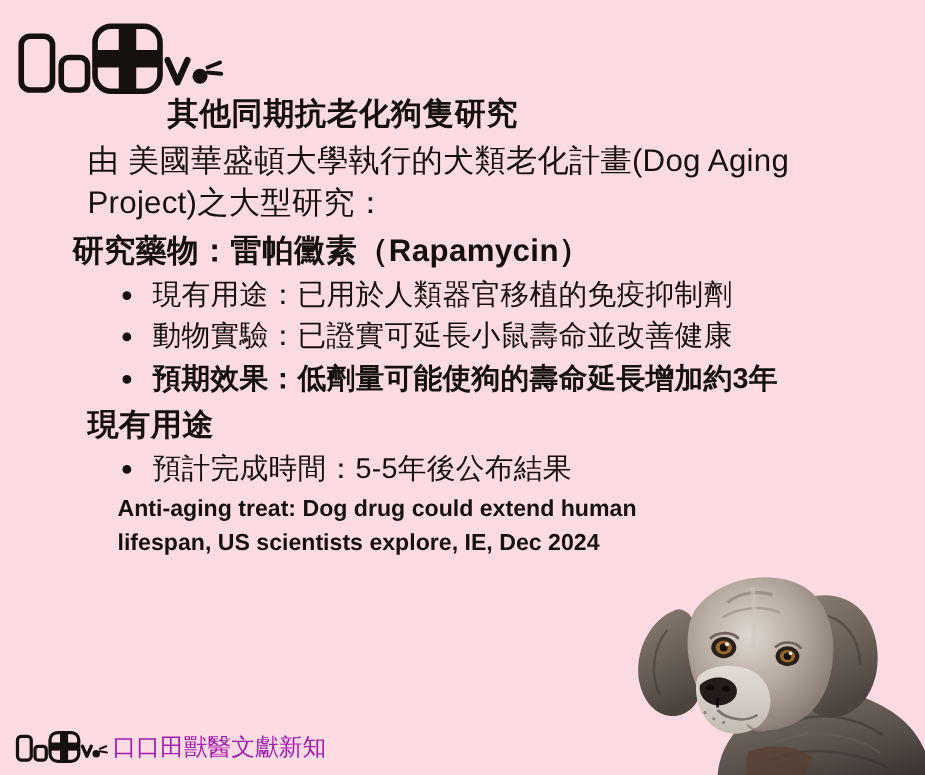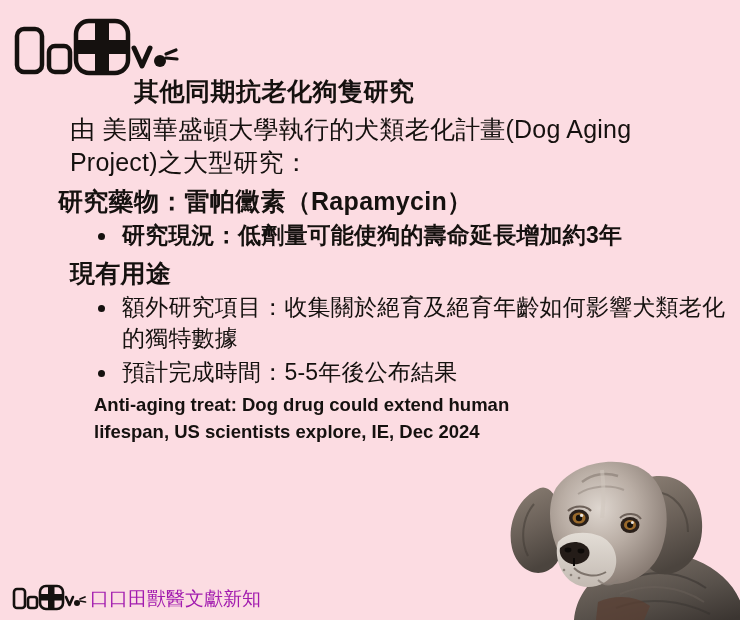--- a/index.html
+++ b/index.html
@@ -158,27 +158,28 @@
 
   <div class="content">
 
     <h1 class="title">其他同期抗老化狗隻研究</h1>
 
     <p class="lead">由 美國華盛頓大學執行的犬類老化計畫(Dog Aging Project)之大型研究：</p>
 
     <h2 class="subhead">研究藥物：雷帕黴素（Rapamycin）</h2>
 
     <ul class="bullets">
-      <li class="strong">研究現況：低劑量可能使狗的壽命延長增加約3年</li>
+      <li>現有用途：已用於人類器官移植的免疫抑制劑</li>
+      <li>動物實驗：已證實可延長小鼠壽命並改善健康</li>
+      <li class="strong">預期效果：低劑量可能使狗的壽命延長增加約3年</li>
     </ul>
 
     <h2 class="section-head">現有用途</h2>
 
     <ul class="bullets">
-      <li>額外研究項目：收集關於絕育及絕育年齡如何影響犬類老化的獨特數據</li>
       <li>預計完成時間：5-5年後公布結果</li>
     </ul>
 
     <p class="credit">Anti-aging treat: Dog drug could extend human lifespan, US scientists explore, IE, Dec 2024</p>
   </div>
 
   <svg class="dog" viewBox="0 0 268 190">
     <defs>
       <radialGradient id="headG" cx="42%" cy="38%" r="72%">
         <stop offset="0%" stop-color="#ded6cf"></stop>

